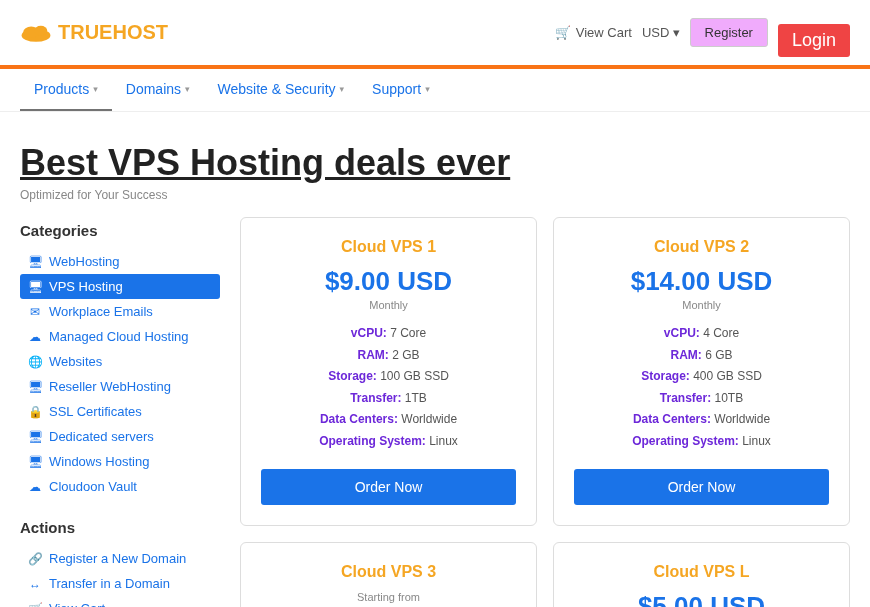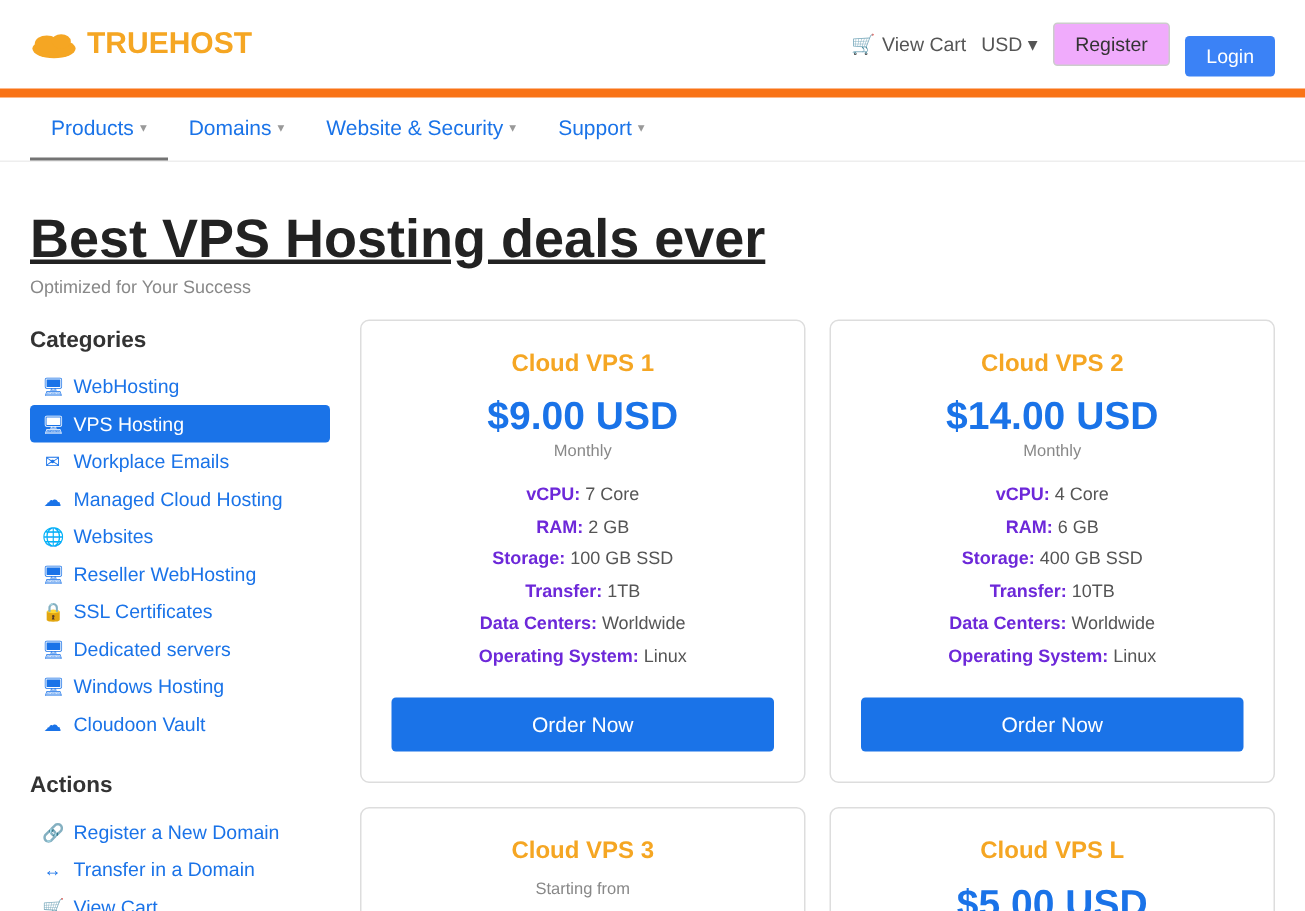--- a/index.html
+++ b/index.html
@@ -4,21 +4,21 @@
   <style>
     * { box-sizing: border-box; margin: 0; padding: 0; }
     body { font-family: Arial, sans-serif; font-size: 14px; color: #333; background: #fff; }
 
     
     .header {
       display: flex;
       align-items: center;
       justify-content: space-between;
       padding: 8px 20px;
-      border-bottom: 6px solid #f97316;
+      border-bottom: 4px solid #f97316;
     }
     .logo {
       display: flex;
       align-items: center;
       gap: 6px;
       font-size: 20px;
       font-weight: bold;
       color: #f5a623;
     }
     .logo-icon {
@@ -47,27 +47,27 @@
     .btn-register {
       border: 1px solid #ccc;
       background: #f0abfc;
       color: #333;
       padding: 6px 14px;
       cursor: pointer;
       border-radius: 3px;
       font-size: 13px;
     }
     .btn-login {
-      background: #3b82f6;
+      background: #ef4444;
       color: #fff;
       border: none;
       padding: 6px 14px;
       cursor: pointer;
       border-radius: 3px;
-      font-size: 13px;
+      font-size: 18px;
       margin-top: 16px;
     }
 
     
     .nav {
       display: flex;
       align-items: center;
       padding: 0 20px;
       border-bottom: 1px solid #eee;
       gap: 0;

